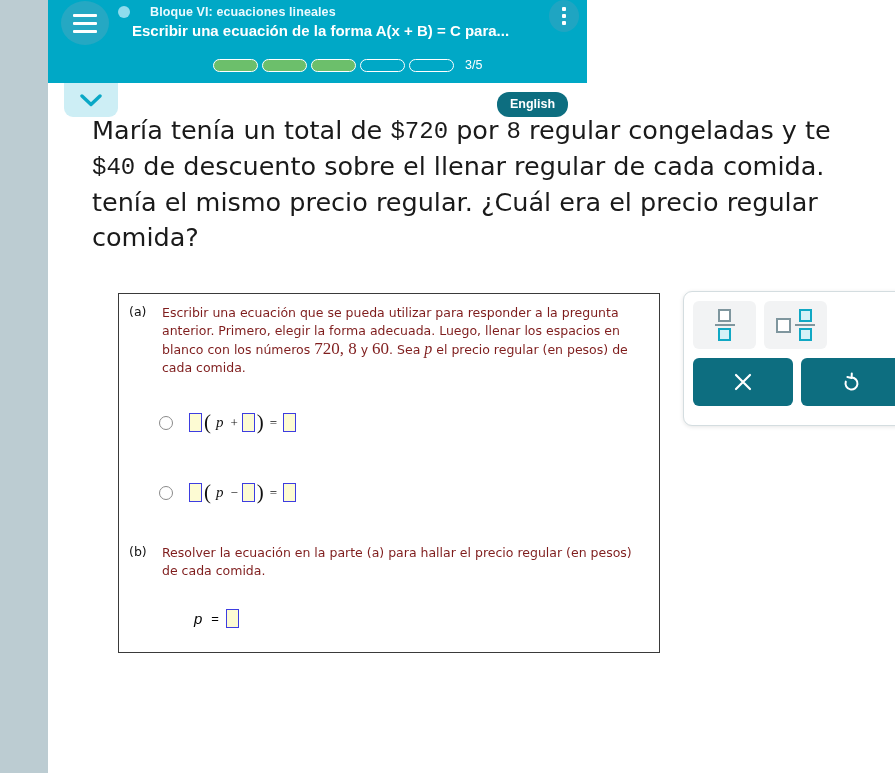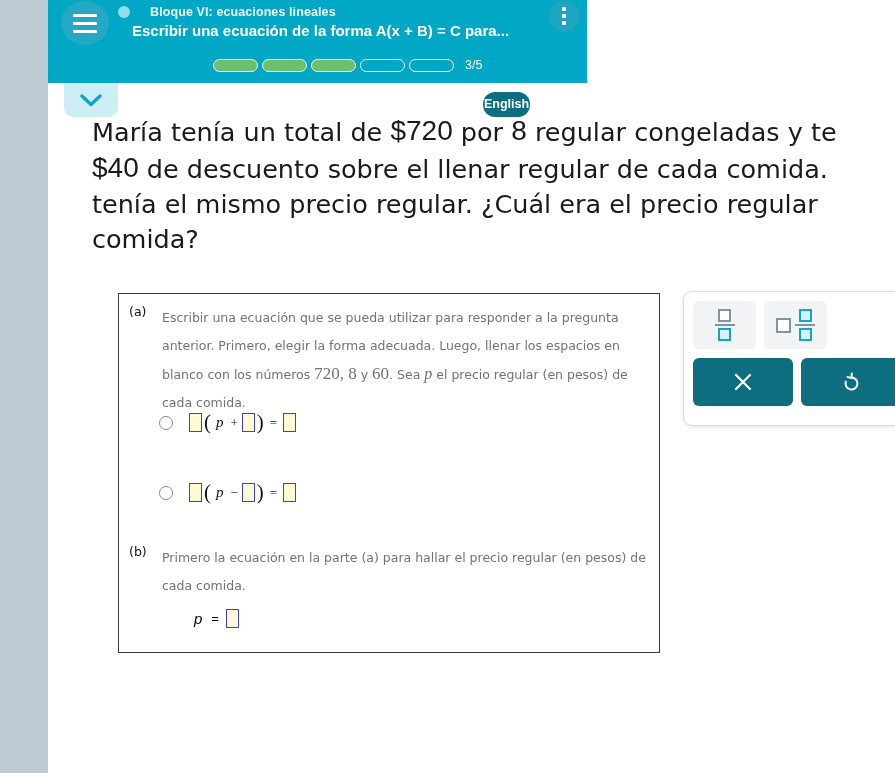--- a/index.html
+++ b/index.html
@@ -141,46 +141,46 @@
     border-radius: 0 0 9px 9px;
     display: flex;
     align-items: center;
     justify-content: center;
     cursor: pointer;
   }
 
   
   .english-pill {
     position: absolute;
-    left: 483px; top: 92px;
+    left: 497px; top: 92px;
     background: #0d6e80;
     color: #ffffff;
     font-size: 12.5px;
     font-weight: bold;
-    padding: 5px 1px 6px;
+    padding: 5px 13px 6px;
     border-radius: 12px;
     cursor: pointer;
     white-space: nowrap;
   }
 
   
   .prompt {
     position: absolute;
     left: 92px; top: 113px;
     width: 830px;
     font-size: 25.5px;
     line-height: 35px;
     color: #1a1a1a;
     font-family: "DejaVu Sans", sans-serif;
     white-space: nowrap;
   }
   .prompt .ln { display: block; }
   .mathnum {
-    font-family: Liberation Sans, sans-serif;
-    font-size: 28px;
+    font-family: Liberation Mono, monospace;
+    font-size: 24px;
     vertical-align: 1px;
   }
 
   
   .workbox {
     position: absolute;
     left: 118px; top: 293px;
     width: 542px; height: 360px;
     border: 1.5px solid #3a3a3a;
     background: #ffffff;
@@ -194,22 +194,22 @@
   .part-label {
     font-size: 12.5px;
     color: #111;
     width: 24px;
     flex: 0 0 auto;
     text-align: left;
     font-family: "DejaVu Sans", sans-serif;
   }
   .part-text {
     font-size: 12.5px;
-    line-height: 28px;
-    color: #737373;
+    line-height: 18px;
+    color: #7f1d1d;
     font-family: "DejaVu Sans", sans-serif;
   }
   .part-a { left: 10px; top: 10px; width: 520px; }
   .part-b { left: 10px; top: 250px; width: 520px; }
 
   .serifnum {
     font-family: "Liberation Serif", serif;
     font-size: 17px;
   }
   .var-p {
@@ -423,21 +423,21 @@
         <span class="op">−</span>
         <span class="blank"></span>
         <span class="paren">)</span>
         <span class="eqsign">=</span>
         <span class="blank"></span>
       </div>
     </div>
 
     <div class="part part-b">
       <div class="part-label">(b)</div>
-      <div class="part-text">Primero la ecuación en la parte (a) para hallar el precio regular (en pesos) de cada comida.</div>
+      <div class="part-text">Resolver la ecuación en la parte (a) para hallar el precio regular (en pesos) de cada comida.</div>
     </div>
 
     <div class="answer-line">
       <span class="eqvar">p</span>
       <span class="eqsign">=</span>
       <span class="blank"></span>
     </div>
   </div>
 
   <div class="keypad">

